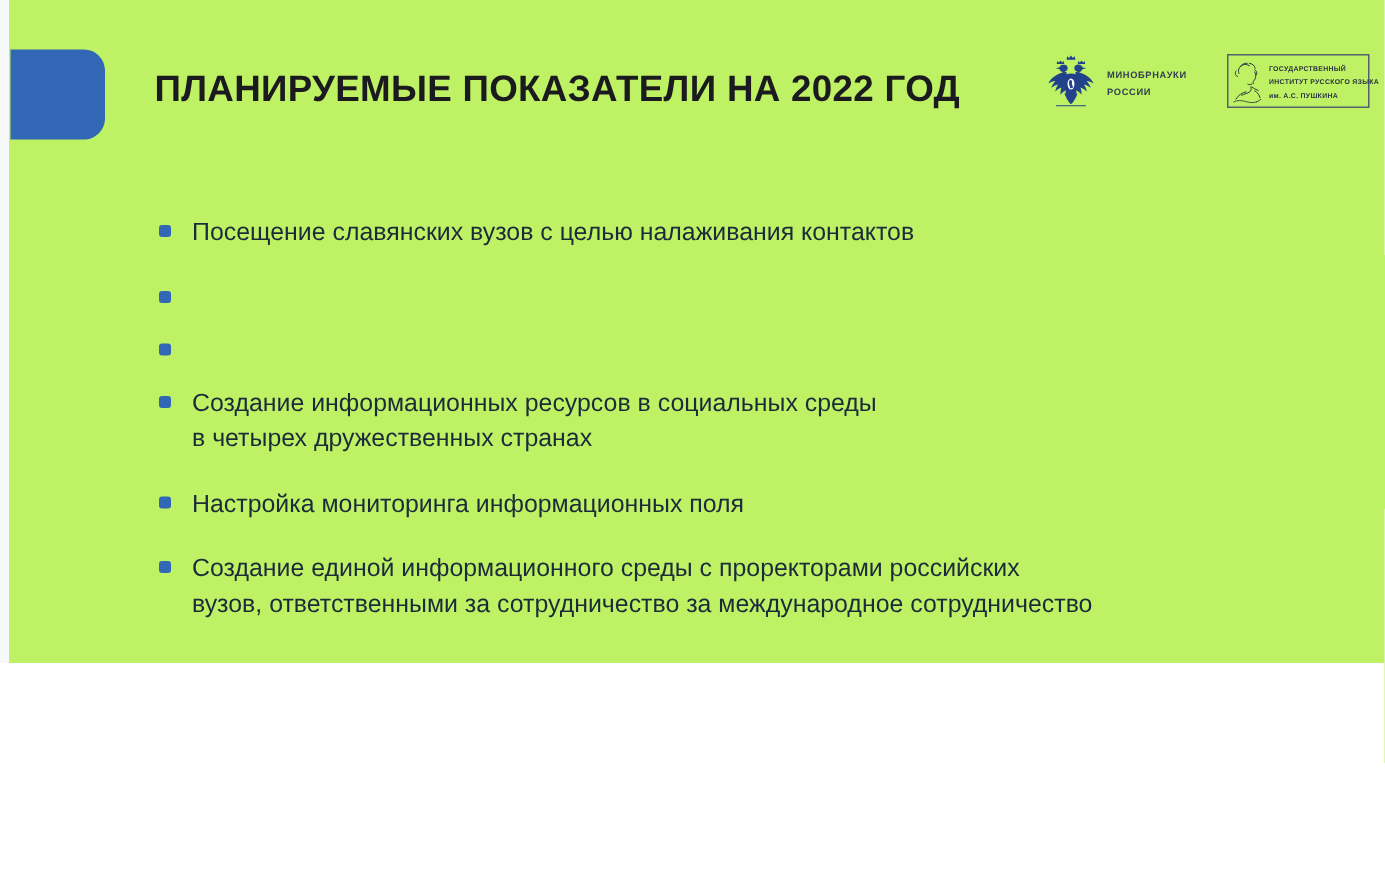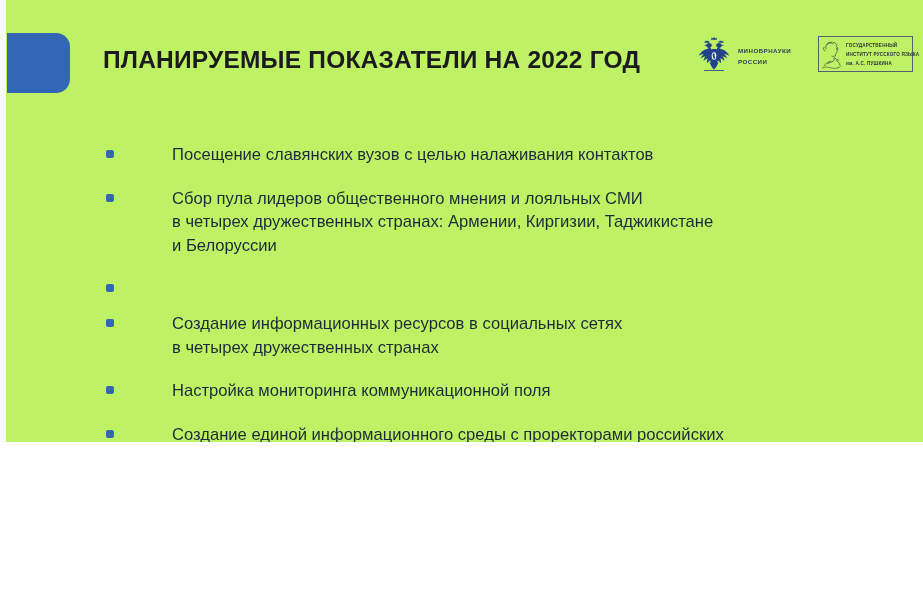--- a/index.html
+++ b/index.html
@@ -135,21 +135,20 @@
     margin-right: 14px;
     background: #3167b4;
     border-radius: 2px;
   }
 
   .bullet-text {
     font-size: 16.6px;
     line-height: 1.42;
     color: #1c2b3a;
     white-space: pre-line;
-    margin-left: 44px;
   }
 </style>
 </head>
 <body>
 
 <div class="slide">
 
   <div class="edge-strip"></div>
 
   <div class="header-tab"></div>
@@ -225,38 +224,35 @@
 
   <div class="bullet-list">
 
     <div class="bullet-item">
       <span class="bullet-marker"></span>
       <span class="bullet-text">Посещение славянских вузов с целью налаживания контактов</span>
     </div>
 
     <div class="bullet-item">
       <span class="bullet-marker"></span>
-      <span class="bullet-text">Сбор пула лидеров общественного мнения и лояльных СМИ
-в четырех дружественных странах: Армении, Киргизии, Таджикистане
-и Белоруссии</span>
-    </div>
-
-    <div class="bullet-item">
-      <span class="bullet-marker"></span>
-    </div>
-
-    <div class="bullet-item">
-      <span class="bullet-marker"></span>
-      <span class="bullet-text">Создание информационных ресурсов в социальных сетях
+    </div>
+
+    <div class="bullet-item">
+      <span class="bullet-marker"></span>
+    </div>
+
+    <div class="bullet-item">
+      <span class="bullet-marker"></span>
+      <span class="bullet-text">Создание информационных ресурсов в социальных среды
 в четырех дружественных странах</span>
     </div>
 
     <div class="bullet-item">
       <span class="bullet-marker"></span>
-      <span class="bullet-text">Настройка мониторинга коммуникационной поля</span>
+      <span class="bullet-text">Настройка мониторинга информационных поля</span>
     </div>
 
     <div class="bullet-item">
       <span class="bullet-marker"></span>
       <span class="bullet-text">Создание единой информационного среды с проректорами российских
 вузов, ответственными за сотрудничество за международное сотрудничество</span>
     </div>
 
   </div>
 

